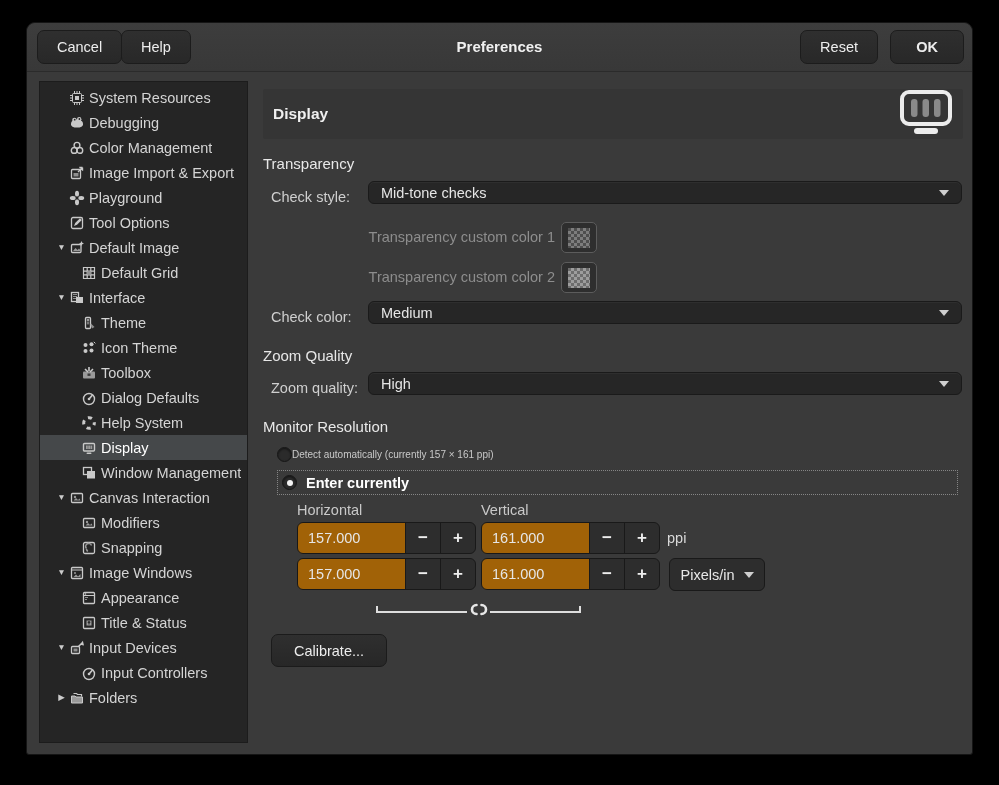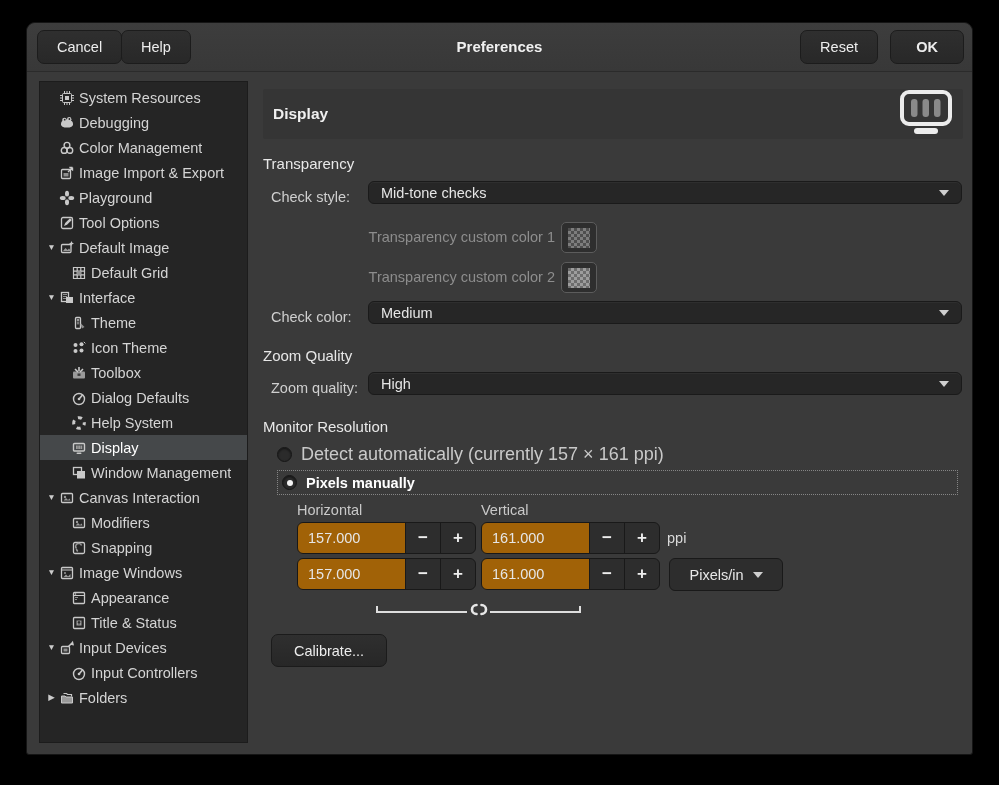--- a/index.html
+++ b/index.html
@@ -28,21 +28,21 @@
   .hb-title{
     position:absolute;left:0;right:0;top:0;height:48px;line-height:48px;
     text-align:center;color:#f0f0f0;font-size:15px;font-weight:700;pointer-events:none;
   }
   
   .sidebar{
     position:absolute;left:12px;top:58px;width:209px;height:662px;
     background:#252525;border:1px solid #1c1c1c;box-sizing:border-box;
     padding-top:3px;overflow:hidden;
   }
-  .tree-row{height:25px;display:flex;align-items:center;padding-left:4px;
+  .tree-row{height:25px;display:flex;align-items:center;padding-left:14px;
     color:#d4d4d4;font-size:14.5px;white-space:nowrap;cursor:default;}
   .tree-row.selected{background:#45484a;color:#ffffff;}
   .expander{width:15px;flex:none;font-size:8.5px;color:#cccccc;text-align:center;line-height:25px;}
   .tree-row.child .expander{margin-left:12px;}
   .tree-icon{width:17px;height:16px;flex:none;margin-right:3px;}
   .tree-icon svg{width:16px;height:16px;display:block;}
   .tree-label{overflow:hidden;}
   
   .main{position:absolute;left:236px;top:66px;width:700px;height:660px;}
   .page-header{
@@ -69,21 +69,21 @@
   }
   .checker{width:22px;height:20px;}
   .checker.c1{
     background-image:linear-gradient(45deg,#7d7d7d 25%,transparent 25%,transparent 75%,#7d7d7d 75%),
                      linear-gradient(45deg,#7d7d7d 25%,#4e4e4e 25%,#4e4e4e 75%,#7d7d7d 75%);
     background-size:6px 6px;background-position:0 0,3px 3px;}
   .checker.c2{
     background-image:linear-gradient(45deg,#9d9d9d 25%,transparent 25%,transparent 75%,#9d9d9d 75%),
                      linear-gradient(45deg,#9d9d9d 25%,#6d6d6d 25%,#6d6d6d 75%,#9d9d9d 75%);
     background-size:6px 6px;background-position:0 0,3px 3px;}
-  .radio-row{position:absolute;display:flex;align-items:center;gap:9px;font-size:18px;color:#c9c9c9;justify-content:center;}
+  .radio-row{position:absolute;display:flex;align-items:center;font-size:10px;color:#c9c9c9;justify-content:center;}
   .radio{width:15px;height:15px;flex:none;border-radius:50%;background:#2b2b2b;border:1px solid #161616;
     box-shadow:inset 0 1px 2px rgba(0,0,0,.55);box-sizing:border-box;}
   .radio.checked::after{content:"";display:block;width:6px;height:6px;border-radius:50%;background:#f3f3f3;margin:3.5px auto;}
   .focus-row{
     position:absolute;left:14px;top:381px;width:681px;height:25px;
     border:1px dotted #858585;display:flex;align-items:center;gap:9px;
     padding-left:4px;box-sizing:border-box;font-size:14.5px;
   }
   .focus-row .opt-label{color:#ffffff;font-weight:700;}
   .grid-label{position:absolute;font-size:14.5px;color:#c9c9c9;}
@@ -92,21 +92,21 @@
     border-radius:6px 0 0 6px;color:#e6e6e6;font-size:14.5px;padding:0 10px;
     box-sizing:border-box;font-family:inherit;outline:none;
   }
   .spin-btn{
     position:absolute;width:36px;height:32px;background:#2d2d2d;border:1px solid #191919;
     color:#ededed;font-size:17px;font-weight:700;display:flex;align-items:center;justify-content:center;
     box-sizing:border-box;font-family:inherit;padding:0;cursor:default;
   }
   .spin-btn.plus{border-radius:0 6px 6px 0;}
   .unit-button{
-    position:absolute;left:406px;top:469px;width:114px;height:33px;
+    position:absolute;left:406px;top:469px;width:96px;height:33px;
     background:#2d2d2d;border:1px solid #191919;border-radius:6px;
     color:#e8e8e8;font-size:14.5px;display:flex;align-items:center;justify-content:center;
     gap:9px;box-sizing:border-box;font-family:inherit;cursor:default;
   }
   .suffix-label{position:absolute;font-size:14.5px;color:#d9d9d9;}
   .chain{position:absolute;left:113px;top:512px;width:205px;height:15px;}
   .chain .side{position:absolute;bottom:3px;height:7px;border-bottom:2px solid #dedede;box-sizing:border-box;}
   .chain .side.l{left:0;width:91px;border-left:2px solid #dedede;}
   .chain .side.r{right:0;width:91px;border-right:2px solid #dedede;}
   .chain .link{position:absolute;left:50%;top:1px;transform:translateX(-50%);}
@@ -461,21 +461,21 @@
 
     <div class="section-heading" style="left:0;top:329px;">Monitor Resolution</div>
 
     <div class="radio-row" style="left:14px;top:354px;height:22px;">
       <span class="radio"></span>
       <span>Detect automatically (currently 157 × 161 ppi)</span>
     </div>
 
     <div class="focus-row">
       <span class="radio checked"></span>
-      <span class="opt-label">Pixels manually</span>
+      <span class="opt-label">Enter currently</span>
     </div>
 
     <div class="grid-label" style="left:34px;top:413px;">Horizontal</div>
     <div class="grid-label" style="left:218px;top:413px;">Vertical</div>
 
     <input class="spin-input" style="left: 34px; top: 433px;" value="157.000">
     <button class="spin-btn" style="left:142px;top:433px;">−</button>
     <button class="spin-btn plus" style="left:177px;top:433px;">+</button>
     <input class="spin-input" style="left: 218px; top: 433px;" value="161.000">
     <button class="spin-btn" style="left:326px;top:433px;">−</button>

